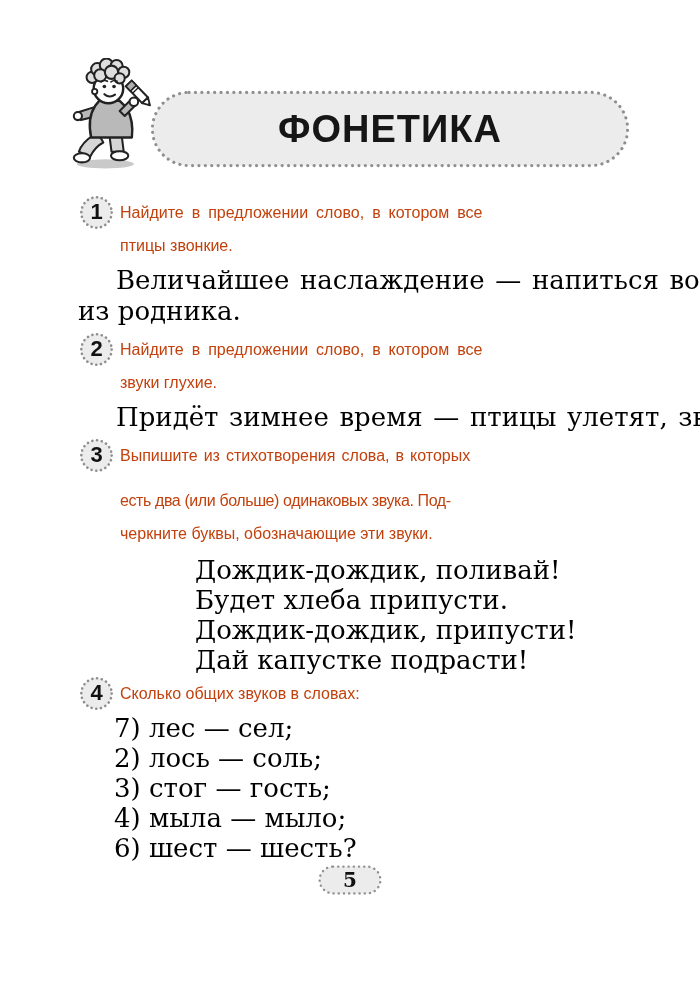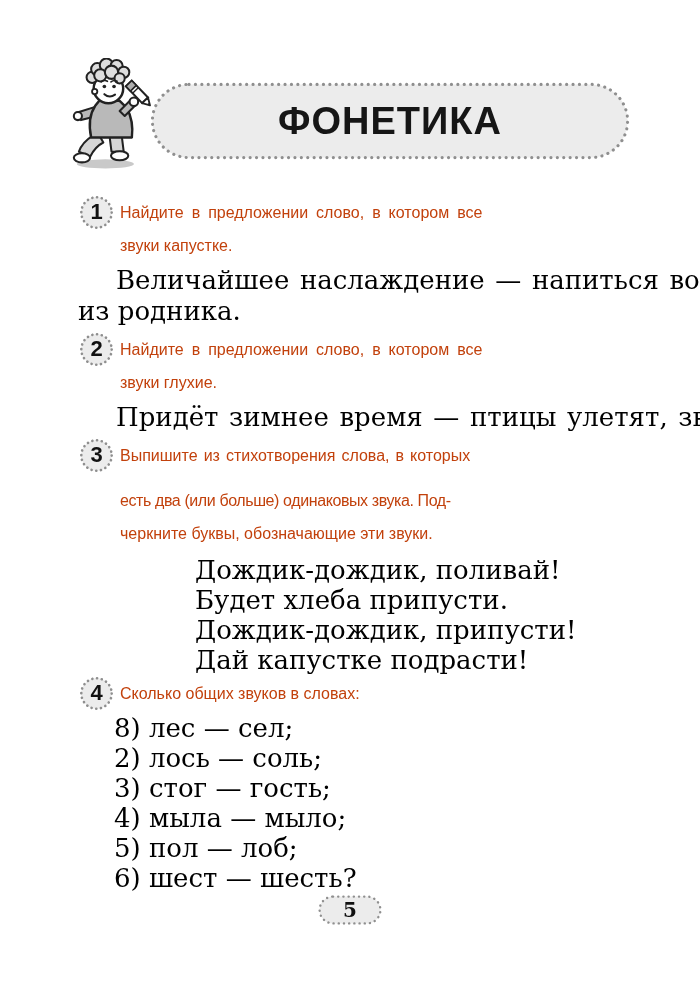--- a/index.html
+++ b/index.html
@@ -4,21 +4,21 @@
 <style>
   html,body { margin:0; padding:0; background:#fff; }
   .page {
     position:relative; width:700px; height:1000px; background:#ffffff;
     overflow:hidden; color:#111;
     font-family:"Liberation Sans", sans-serif;
   }
   
   .header { position:relative; margin-top:82px; height:78px; }
   .kid { position:absolute; left:68px; top:-24px; width:88px; height:112px; }
-  .title-box { position:absolute; left:150px; top:0; width:480px; height:78px; }
+  .title-box { position:absolute; left:150px; top:8px; width:480px; height:78px; }
   .title-box svg.frame { position:absolute; inset:0; }
   .title {
     position:absolute; inset:0; display:flex; align-items:center; justify-content:center;
     font-weight:700; font-size:38px; letter-spacing:1px; color:#161616;
   }
   
   .content { padding:0 55px 0 78px; }
   .exercise { position:relative; }
   .ex1 { margin-top:36px; } .ex2 { margin-top:6px; }
   .ex3 { margin-top:6px; }  .ex4 { margin-top:2px; }
@@ -113,21 +113,21 @@
 
     <section class="exercise ex1">
       <div class="badge">
         <svg viewBox="0 0 37 37">
           <circle cx="18.5" cy="18.5" r="15.2" fill="#ececec" stroke="#8f8f8f" stroke-width="2.6" stroke-dasharray="0.1 4.68" stroke-linecap="round"></circle>
         </svg>
         <span class="num">1</span>
       </div>
       <div class="instr">
         <div class="iline ws-lg">Найдите в предложении слово, в котором все</div>
-        <div class="iline">звуки капустке.</div>
+        <div class="iline">птицы звонкие.</div>
       </div>
       <div class="example serif">
         <div class="eline indent sws">Величайшее наслаждение — напиться воды</div>
         <div class="eline">из родника.</div>
       </div>
     </section>
 
     <section class="exercise ex2">
       <div class="badge">
         <svg viewBox="0 0 37 37">
@@ -168,25 +168,24 @@
       <div class="badge">
         <svg viewBox="0 0 37 37">
           <circle cx="18.5" cy="18.5" r="15.2" fill="#ececec" stroke="#8f8f8f" stroke-width="2.6" stroke-dasharray="0.1 4.68" stroke-linecap="round"></circle>
         </svg>
         <span class="num">4</span>
       </div>
       <div class="instr">
         <div class="iline">Сколько общих звуков в словах:</div>
       </div>
       <div class="list serif">
-        <div class="wline">8) лес — сел;</div>
+        <div class="wline">7) лес — сел;</div>
         <div class="wline">2) лось — соль;</div>
         <div class="wline">3) стог — гость;</div>
         <div class="wline">4) мыла — мыло;</div>
-        <div class="wline">5) пол — лоб;</div>
         <div class="wline">6) шест — шесть?</div>
       </div>
     </section>
 
   </div>
 
   <div class="page-pill">
     <svg viewBox="0 0 64 30">
       <rect x="1.6" y="1.6" width="60.8" height="26.8" rx="13.4" ry="13.4" fill="#ececec" stroke="#8f8f8f" stroke-width="2.4" stroke-dasharray="0.1 5.1" stroke-linecap="round"></rect>
     </svg>

